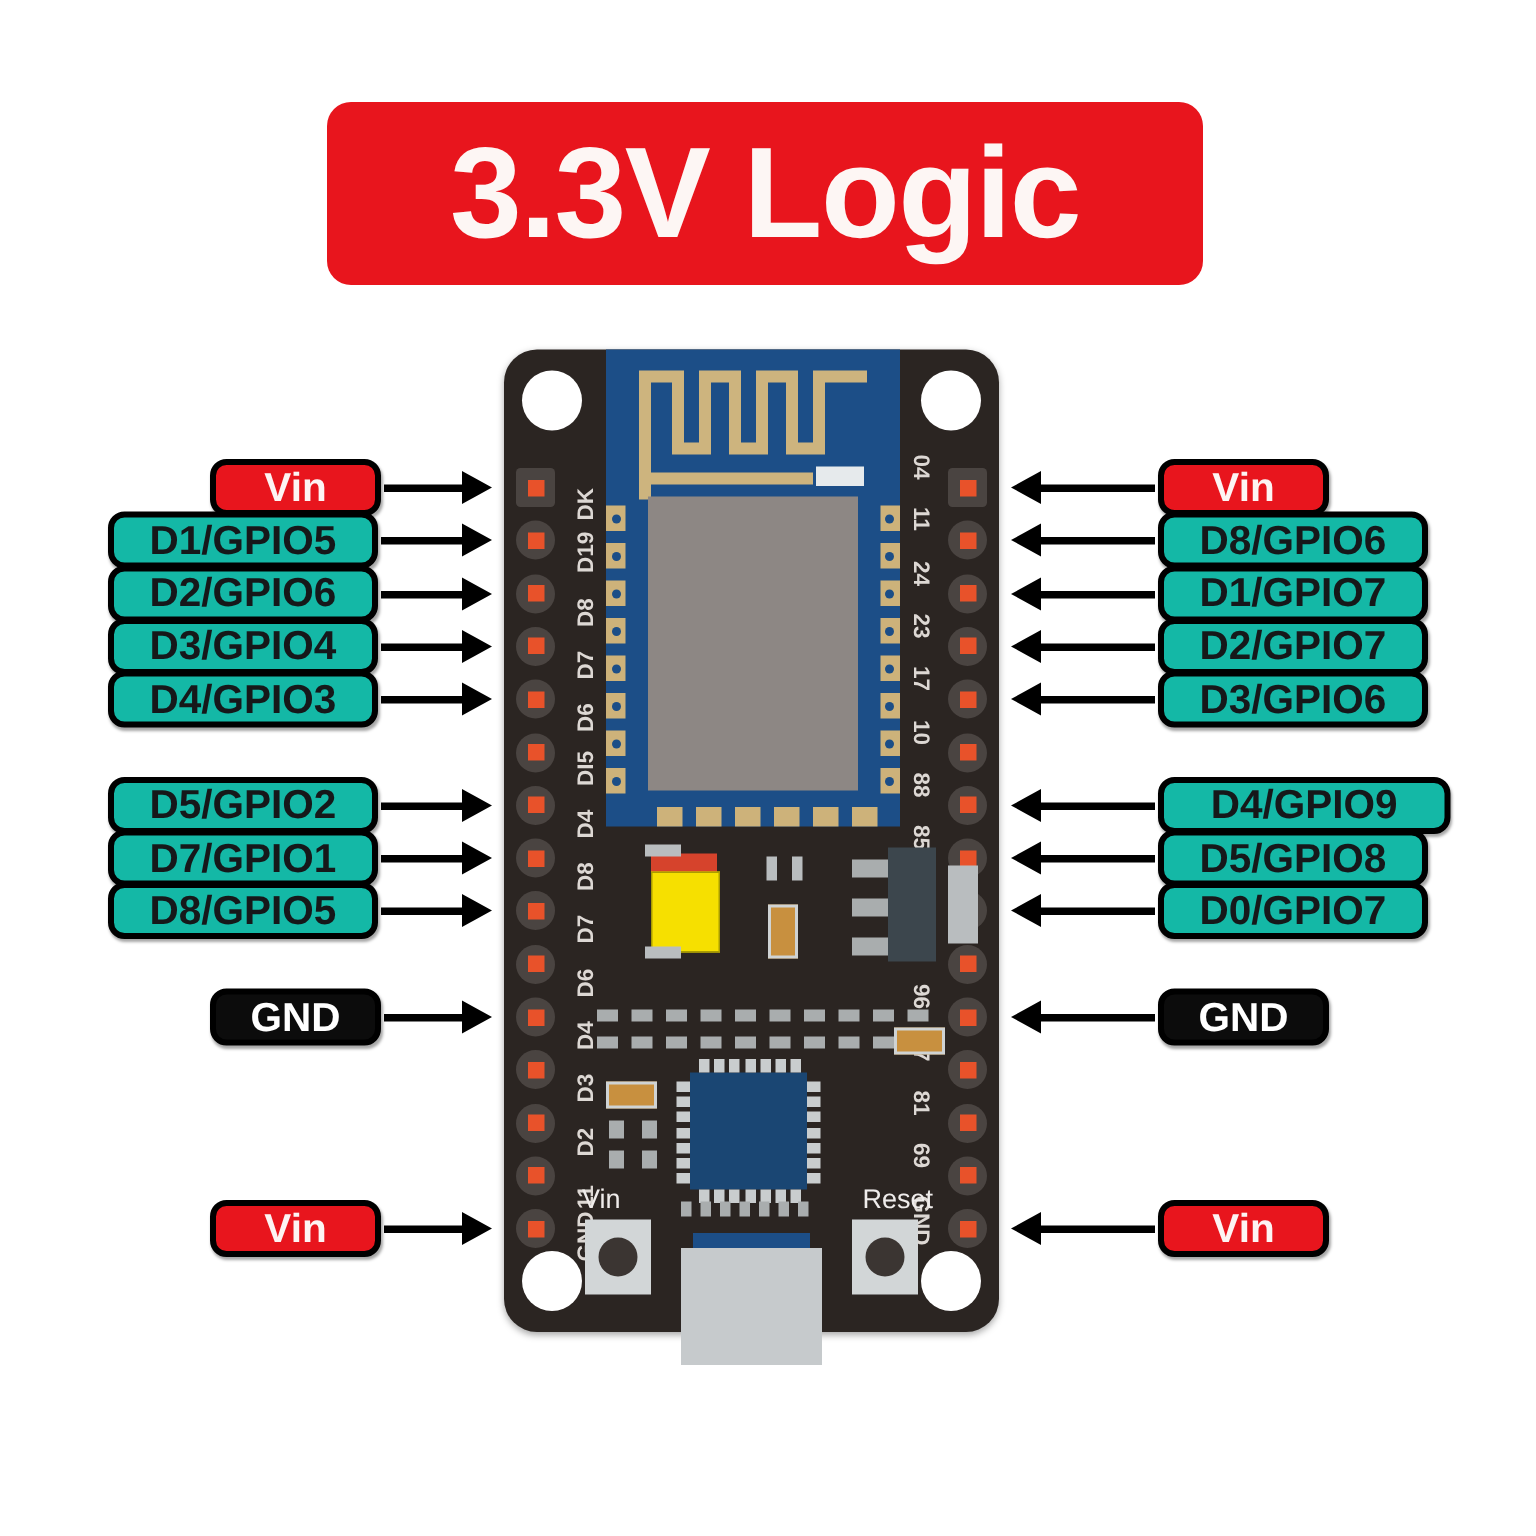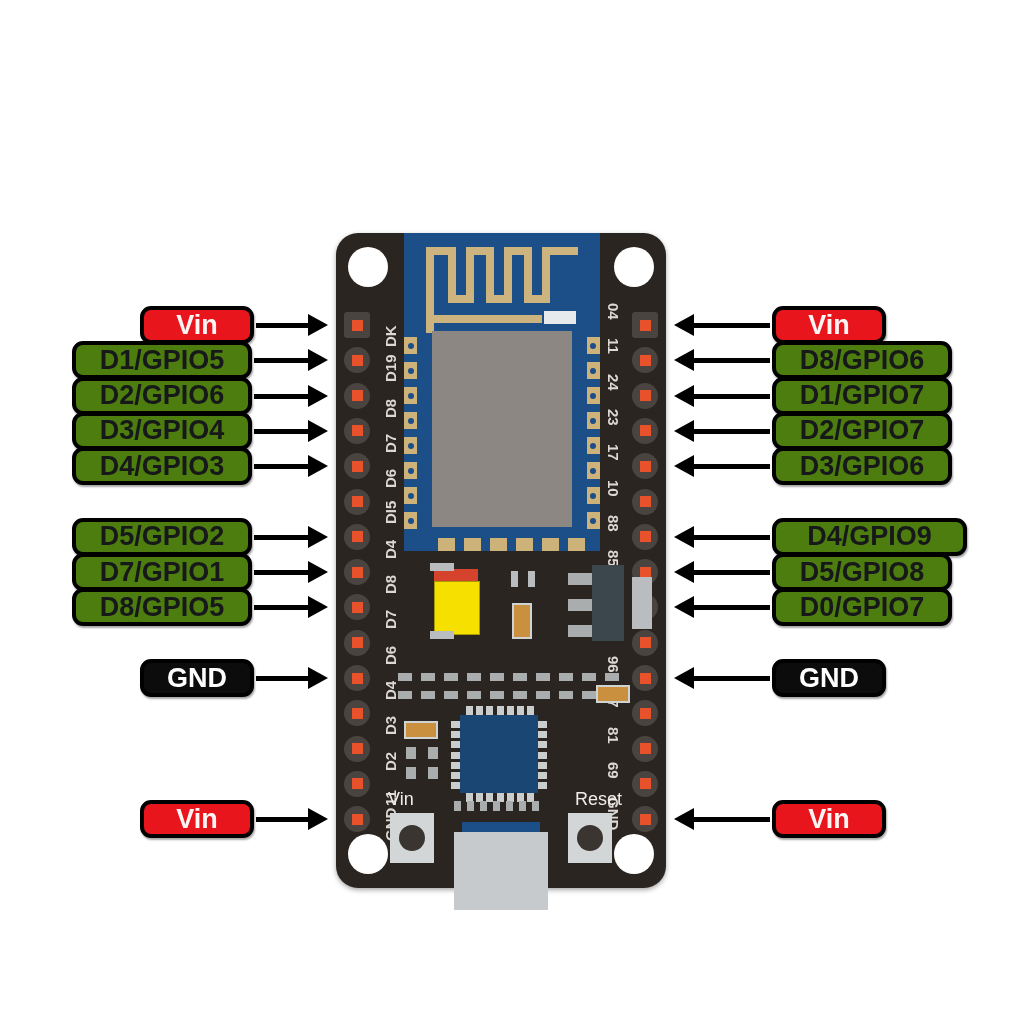--- a/index.html
+++ b/index.html
@@ -124,41 +124,44 @@
     height:38px;
     border:4px solid #000000;
     border-radius:11px;
     display:flex;align-items:center;justify-content:center;
     box-sizing:border-box;
     box-shadow:1px 2px 2px rgba(0,0,0,.35);
   }
   .callout span{
     font-size:27px;font-weight:bold;line-height:1;white-space:nowrap;
   }
-  .callout.io{background:#4d7c0f;}
+  .callout.io{background:#14b8a6;}
   .callout.io span{color:#16181a;}
   .callout.vin{background:#e8151d;}
   .callout.vin span{color:#fdf4f3;}
   .callout.gnd{background:#0c0c0c;}
   .callout.gnd span{color:#ffffff;}
 
   .arrow{position:absolute;height:12px;}
   .arrow .shaft{position:absolute;top:4px;height:5px;background:#000;}
   .arrow .head{position:absolute;top:0;width:0;height:0;
      border-top:11px solid transparent;border-bottom:11px solid transparent;margin-top:-5px;}
   .arrow.r .head{border-left:20px solid #000;right:0;}
   .arrow.r .shaft{left:0;right:18px;}
   .arrow.l .head{border-right:20px solid #000;left:0;}
   .arrow.l .shaft{left:18px;right:0;}
 </style>
 </head>
 <body>
 
 <div id="stage">
 
+  <div class="banner">
+    <div class="banner-text">3.3V Logic</div>
+  </div>
 
   <div class="board">
     <div class="mhole tl"></div>
     <div class="mhole tr"></div>
     <div class="mhole bl"></div>
     <div class="mhole br"></div>
 
     <div class="esp">
       <svg class="ant" style="left:18px;top:8px;" width="170" height="100" viewBox="0 0 170 100">
         <path d="M8 92 L8 10 L30 10 L30 58 L48 58 L48 10 L68 10 L68 58 L86 58 L86 10 L106 10 L106 58 L124 58 L124 10 L156 10" stroke="#cdb47e" stroke-width="8" fill="none"></path>

